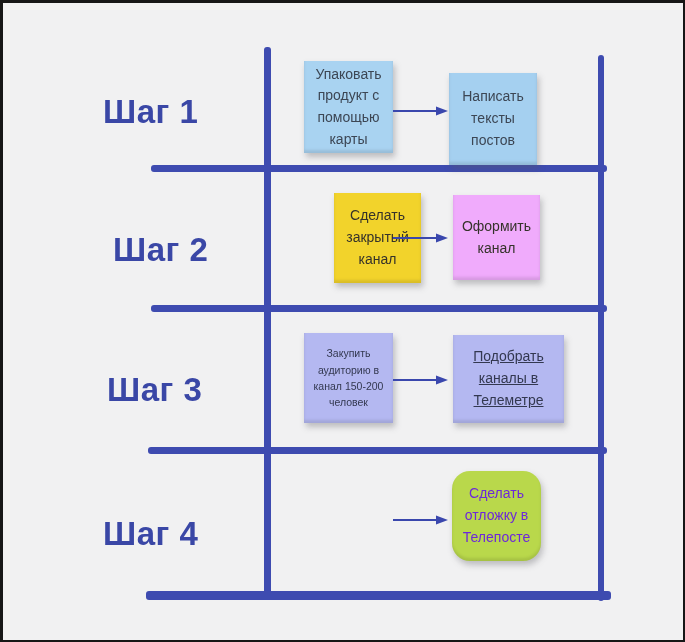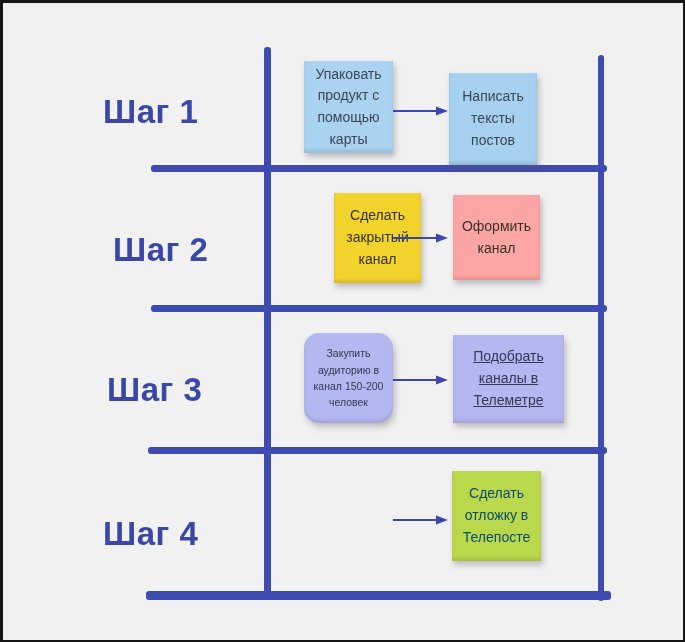--- a/index.html
+++ b/index.html
@@ -53,21 +53,21 @@
     display: flex;
     align-items: center;
     justify-content: center;
     text-align: center;
     padding: 4px 5px;
     font-size: 14px;
     line-height: 1.55;
     color: #333;
     box-shadow: 2px 4px 6px rgba(90,90,95,0.35), inset 0 -3px 3px rgba(0,0,0,0.10);
   }
-  .note--small { font-size: 10.5px; line-height: 1.55; border-radius: 15px; }
+  .note--small { font-size: 10.5px; line-height: 1.55; }
 
   .n-1l { left: 301px; top: 58px;  width: 89px; height: 92px; }
   .n-1r { left: 446px; top: 70px;  width: 88px; height: 92px; }
   .n-2l { left: 301px; top: 190px; width: 87px; height: 90px; }
   .n-2r { left: 450px; top: 192px; width: 87px; height: 85px; }
   .n-3l { left: 301px; top: 330px; width: 89px; height: 90px; }
   .n-3r { left: 450px; top: 332px; width: 111px; height: 88px; text-decoration: underline; }
   .n-4l { left: 300px; top: 470px; width: 88px; height: 92px; }
   .n-4r { left: 449px; top: 468px; width: 89px; height: 90px; }
 
@@ -109,33 +109,33 @@
     </div>
     <div class="note n-1r" style="background-color: rgb(165, 208, 240); color: rgb(60, 70, 84);">Написать тексты постов</div>
 
     <div class="note n-2l" style="background-color: rgb(242, 211, 43); color: rgb(53, 50, 42); margin-left: 30px;">Сделать закрытый канал</div>
     <div class="arrow a-2" style="color: rgb(58, 71, 173);">
       <svg width="56" height="12" viewBox="0 0 56 12">
         <line x1="0" y1="6" x2="44" y2="6" stroke="currentColor" stroke-width="1.8"></line>
         <polygon points="43,1.5 55,6 43,10.5" fill="currentColor"></polygon>
       </svg>
     </div>
-    <div class="note n-2r" style="background-color: #fca5a5; color: rgb(53, 50, 42);">Оформить канал</div>
+    <div class="note n-2r" style="background-color: #f0abfc; color: rgb(53, 50, 42);">Оформить канал</div>
 
     <div class="note note--small n-3l" style="background-color: rgb(180, 184, 241); color: rgb(51, 56, 80);">Закупить аудиторию в канал 150-200 человек</div>
     <div class="arrow a-3" style="color: rgb(58, 71, 173);">
       <svg width="56" height="12" viewBox="0 0 56 12">
         <line x1="0" y1="6" x2="44" y2="6" stroke="currentColor" stroke-width="1.8"></line>
         <polygon points="43,1.5 55,6 43,10.5" fill="currentColor"></polygon>
       </svg>
     </div>
     <div class="note n-3r" style="background-color: rgb(180, 184, 241); color: rgb(51, 56, 80);">Подобрать каналы в Телеметре</div>
 
     <div class="arrow a-4" style="color: rgb(58, 71, 173);">
       <svg width="56" height="12" viewBox="0 0 56 12">
         <line x1="0" y1="6" x2="44" y2="6" stroke="currentColor" stroke-width="1.8"></line>
         <polygon points="43,1.5 55,6 43,10.5" fill="currentColor"></polygon>
       </svg>
     </div>
-    <div class="note n-4r" style="background-color: rgb(185, 216, 75); color: #0c4a6e;">Сделать отложку в Телепосте</div>
+    <div class="note n-4r" style="background-color: rgb(185, 216, 75); color: #6d28d9; border-radius: 18px;">Сделать отложку в Телепосте</div>
 
   </div>
 </div>
 
 </body></html>

